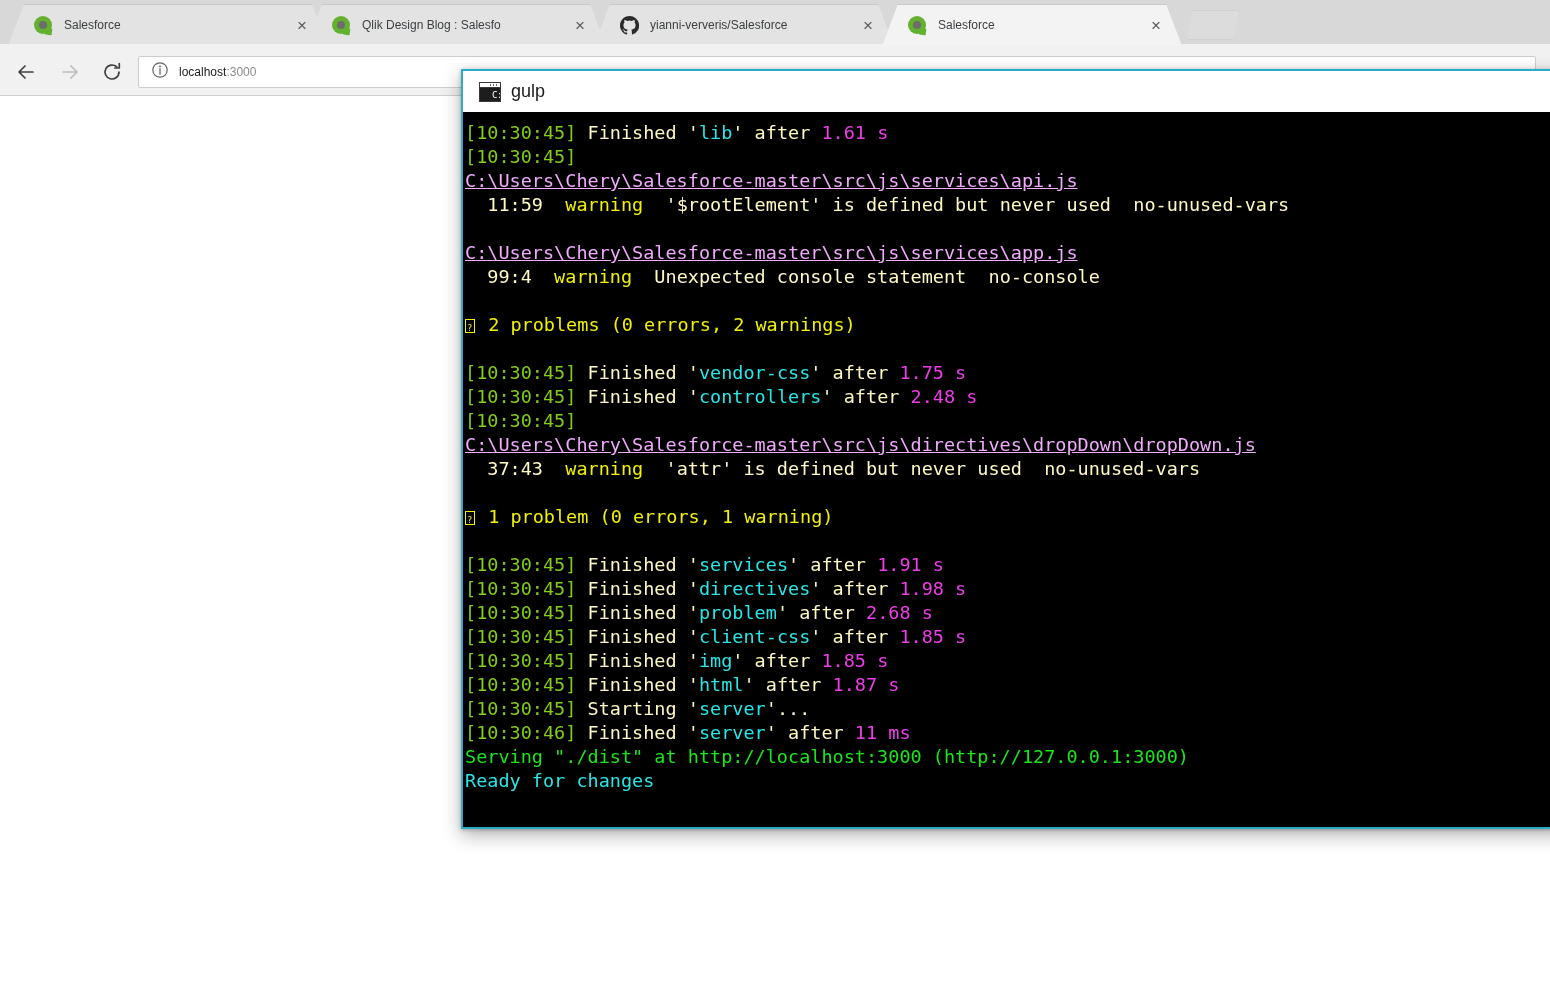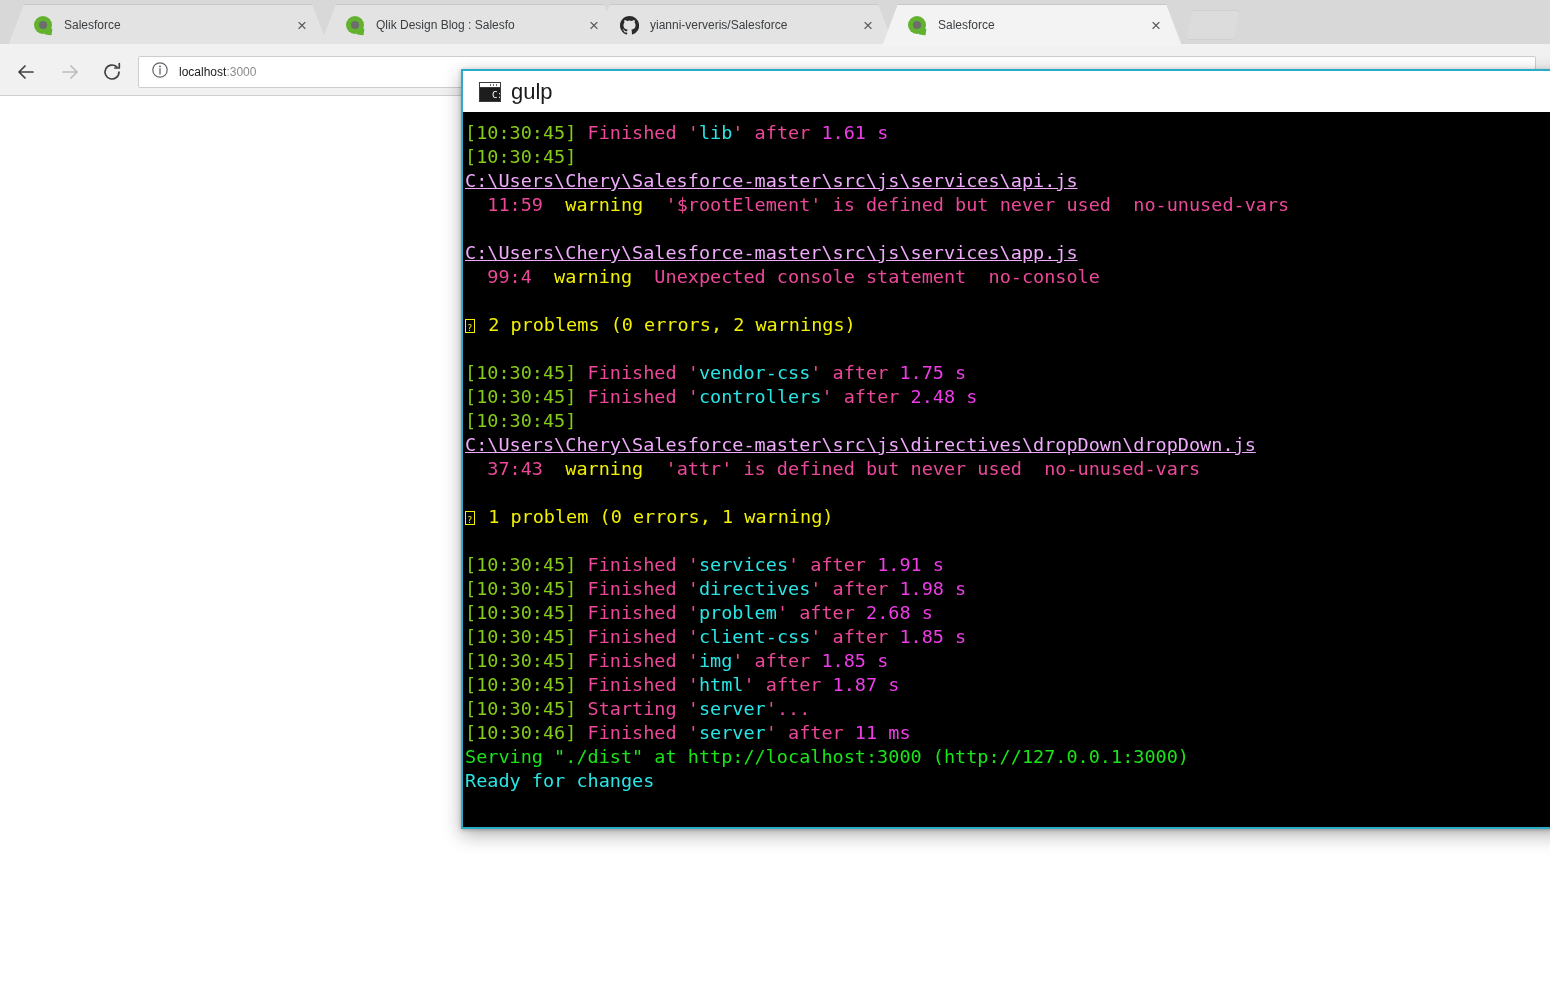--- a/index.html
+++ b/index.html
@@ -132,38 +132,38 @@
     width: 9px; height: 2px;
     background: repeating-linear-gradient(to right, #6a6a6a 0 1px, transparent 1px 3px);
   }
   #console-icon .body {
     position: absolute; left: 0; top: 5px; right: 0; bottom: 0;
     background: #1d1d1d; color: #ffffff;
     font-family: "DejaVu Sans Mono", monospace; font-size: 9px;
     line-height: 14px; padding-left: 12px; letter-spacing: -0.5px;
   }
   #terminal-title {
-    font-size: 22px; color: #1a1a1a; font-family: "Liberation Sans", sans-serif;
+    font-size: 18px; color: #1a1a1a; font-family: "Liberation Sans", sans-serif;
   }
   #terminal-body {
     position: absolute; left: 0; top: 41px; right: 0; bottom: 0;
     background: #000000;
     padding: 9px 0 0 0;
     overflow: hidden;
   }
   .tline {
     font-family: "DejaVu Sans Mono", monospace;
     font-size: 18.5px;
     line-height: 24px;
     white-space: pre;
     padding-left: 2px;
     color: #cccccc;
   }
   .c-gray    { color: #84cc16; }
-  .c-white   { color: #ec4899; margin-top: 8px; }
+  .c-white   { color: #fef9c3; margin-top: 8px; }
   .c-cyan    { color: #29e6e6; }
   .c-magenta { color: #ef3ce8; }
   .c-yellow  { color: #f2f200; }
   .c-green   { color: #19e619; }
   .c-path    { color: #f0abfc; text-decoration: underline; }
   .tofu {
     display: inline-block; width: 10px; height: 14px;
     border: 1px solid #f2f200; position: relative; top: 2px;
     margin-right: 2px;
   }
@@ -184,21 +184,21 @@
           <div class="tab-inner">
             <span class="tab-favicon fav-qlik">
               <span class="tail"></span>
               <span class="ring"></span>
               <span class="dot"></span>
             </span>
             <span class="tab-label">Salesforce</span>
             <span class="tab-close">×</span>
           </div>
         </div>
-        <div class="tab" style="left: 320px; width: 300px;">
+        <div class="tab" style="left: 306px; width: 300px;">
           <div class="tabshape"></div>
           <div class="tab-inner">
             <span class="tab-favicon fav-qlik">
               <span class="tail"></span>
               <span class="ring"></span>
               <span class="dot"></span>
             </span>
             <span class="tab-label">Qlik Design Blog : Salesfo</span>
             <span class="tab-close">×</span>
           </div>

